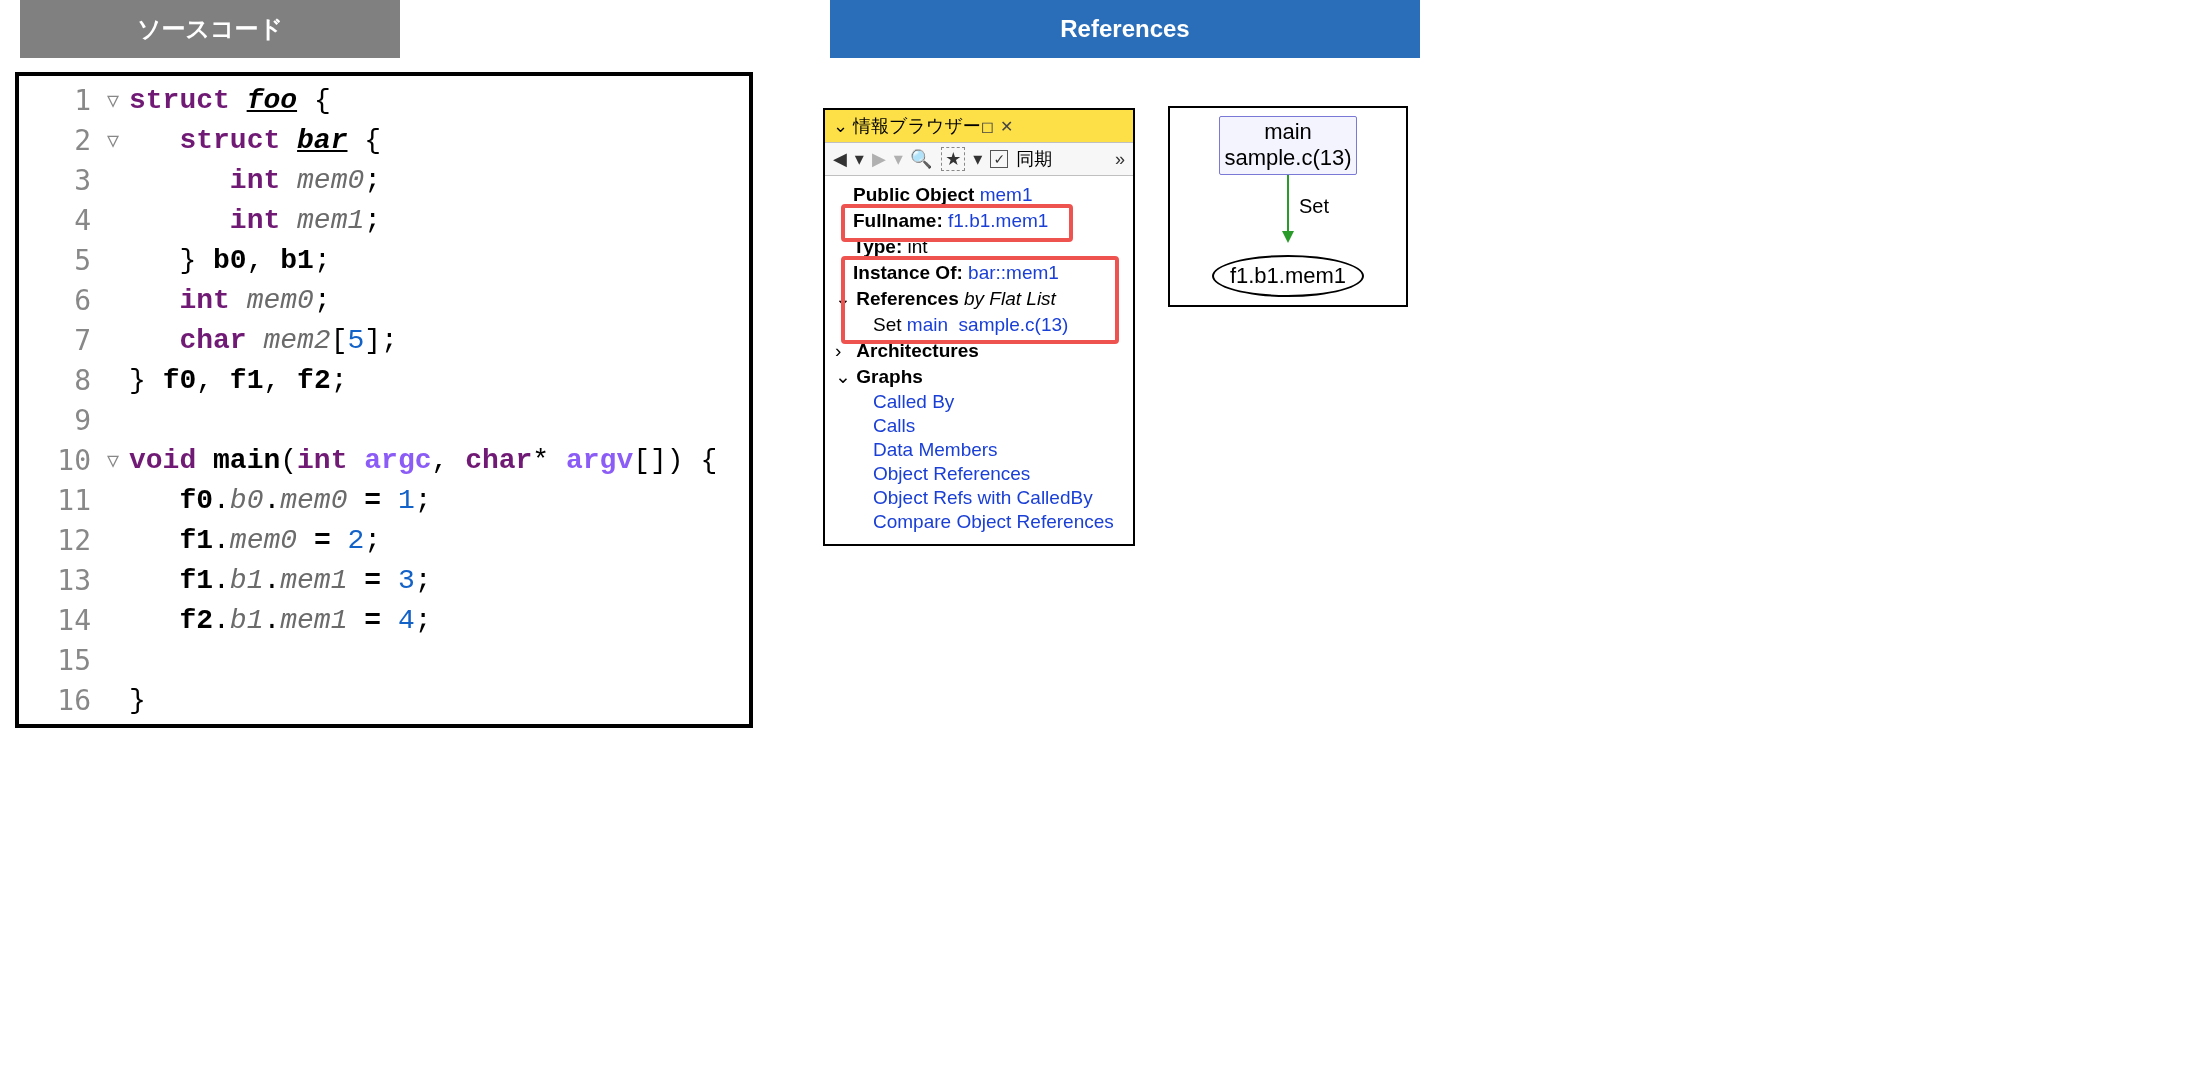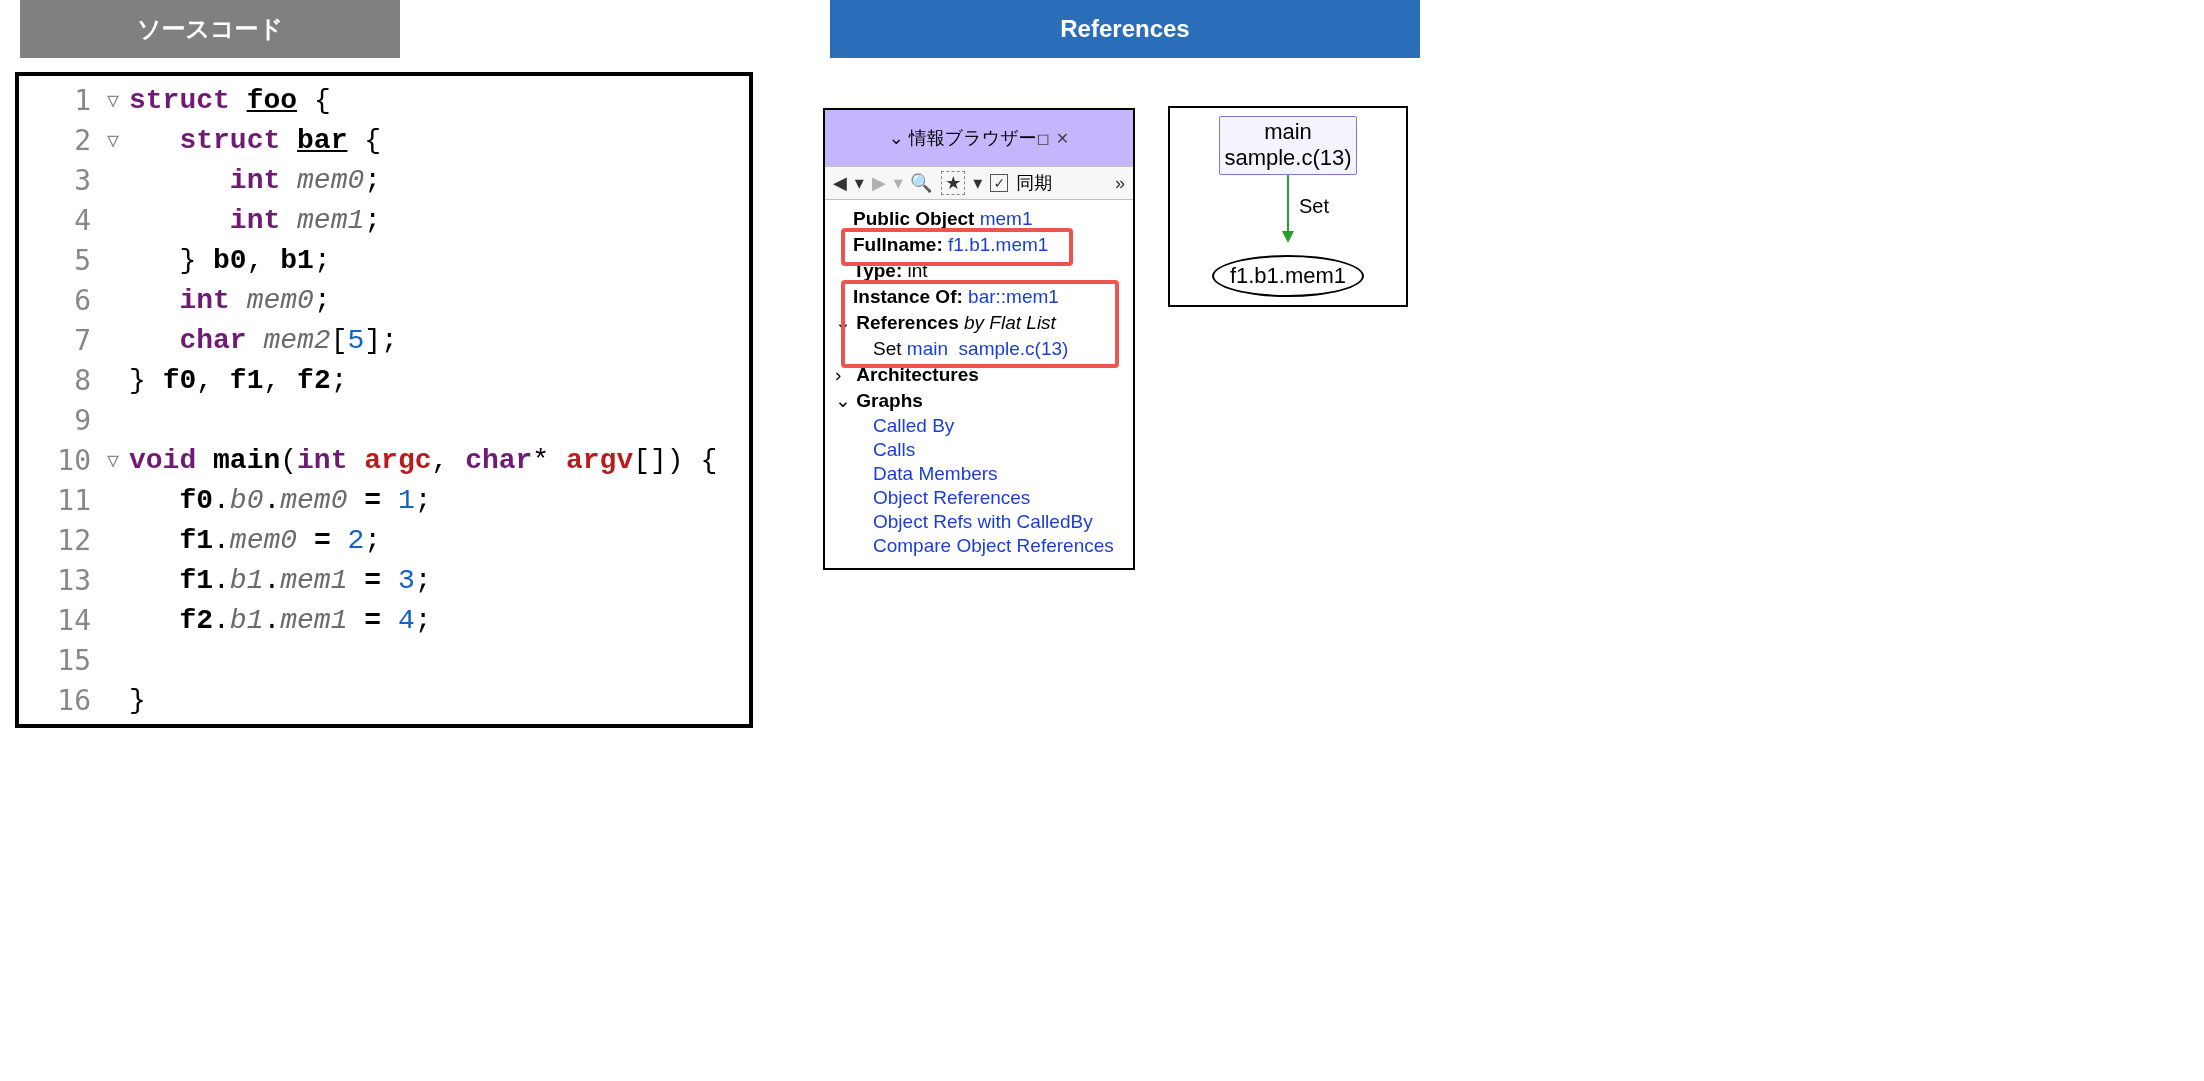--- a/index.html
+++ b/index.html
@@ -53,46 +53,46 @@
   .fold-icon {
     position: absolute;
     right: -24px;
     top: 50%;
     transform: translateY(-50%);
     font-size: 20px;
     color: #888;
   }
   .code-txt { padding-left: 34px; }
   .kw   { color: #701a75; font-weight: bold; }
-  .type { color: #b91c1c; font-weight: bold; }
+  .type { color: #8b5cf6; font-weight: bold; }
   .fn   { color: #000; font-weight: bold; }
   .id   { color: #000; font-weight: bold; }
   .mem  { color: #6b6b6b; font-style: italic; margin-top: 26px; }
   .num  { color: #1362c8; }
   .chr  { color: #c94f0a; }
   .op   { color: #000; font-weight: bold; }
-  .decl { color: #000; font-weight: bold; text-decoration: underline; }
+  .decl { color: #000; font-weight: bold; text-decoration: underline; font-style: italic; }
   .pn   { color: #000; }
 
   
   .info-panel {
     position: absolute;
     left: 823px;
     top: 108px;
     width: 308px;
     border: 2px solid #000;
     background: #fff;
     font-size: 19px;
   }
   .info-title {
     display: flex;
     align-items: center;
-    justify-content: center;
-    padding: 16px 8px;
-    background:#c4b5fd;
+    justify-content: flex-start;
+    padding: 4px 8px;
+    background:#fde047;
     border-bottom: 1px solid #c0c0c0;
   }
   .info-title .tt { font-size: 18px; }
   .info-title .ctl { display:flex; gap:6px; font-size:16px; color:#444; }
   .info-toolbar {
     display:flex; align-items:center; gap:8px;
     padding: 4px 8px;
     border-bottom: 1px solid #c0c0c0;
     background:#f7f7f7;
     font-size: 18px;

